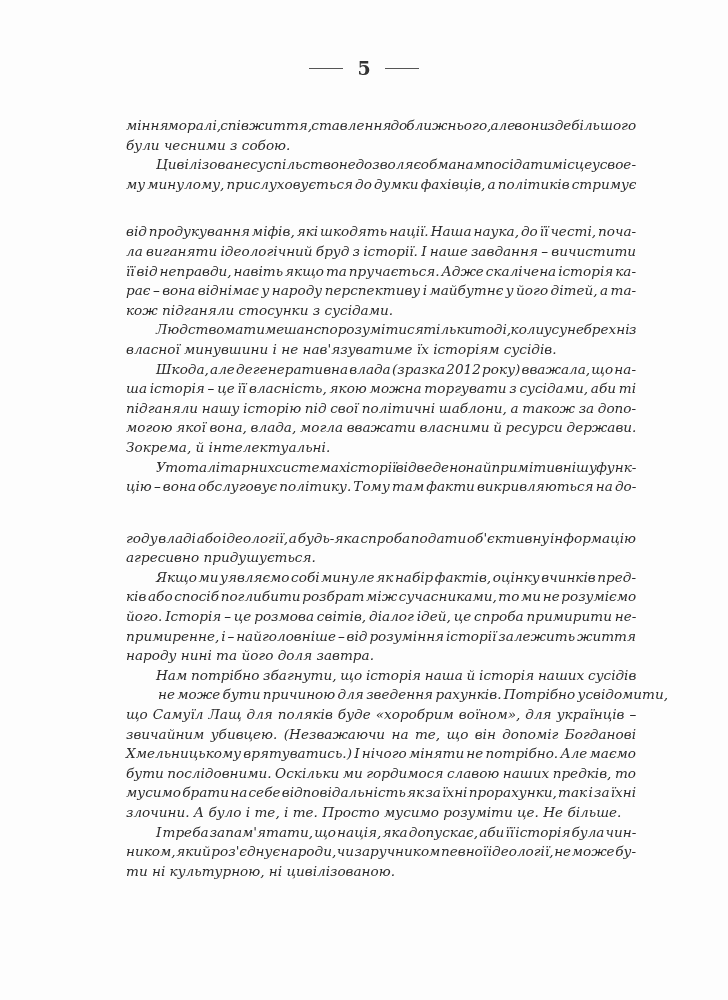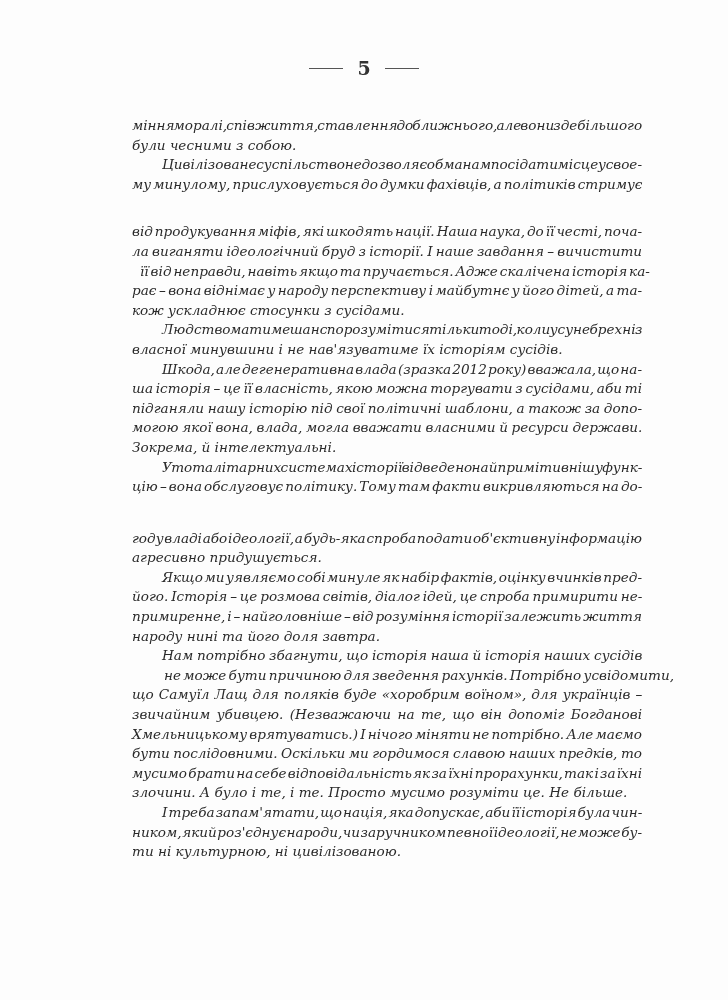--- a/index.html
+++ b/index.html
@@ -2,21 +2,21 @@
 <html><head>
   <meta charset="utf-8">
   <style>
     html, body { margin: 0; padding: 0; background: #ffffff; }
     body { width: 728px; height: 1000px; position: relative; overflow: hidden; }
     .page { position: absolute; left: 0; top: 0; width: 728px; height: 1000px; background: #fdfdfd; }
     .header { position: absolute; top: 52px; left: 0; width: 728px; height: 32px; display: flex; align-items: center; justify-content: center; }
     .dash { display: inline-block; width: 34px; height: 0; border-top: 1.4px solid #555; margin: 0 14px; }
     .pnum { font-family: "DejaVu Serif", serif; font-weight: bold; font-size: 19px; color: #333; }
     .body-text {
-      position: absolute; left: 132px; top: 116px; width: 510px;
+      position: absolute; left: 126px; top: 116px; width: 510px;
       font-family: "DejaVu Serif", serif; font-style: italic;
       font-size: 13.6px; line-height: 19.6px; color: #2a2a2a;
       text-align: justify;
     }
     .line { display: block; white-space: nowrap; text-align-last: justify; text-align: justify; }
     .line.last { text-align-last: left; }
     .line.indent { padding-left: 30px; }
     .para { margin: 0; }
   </style>
 </head>
@@ -31,43 +31,44 @@
   <div class="body-text" id="body-text">
       <div class="para">
         <span class="line" style="display: block; word-spacing: -5.25px;">міння моралі, співжиття, ставлення до ближнього, але вони здебільшого</span>
         <span class="line last">були чесними з собою.</span>
       </div>
       <div class="para">
         <span class="line indent" style="display: block; word-spacing: -4.625px;">Цивілізоване суспільство не дозволяє обманам посідати місце у свое-</span>
         <span class="line" style="display: block; word-spacing: -2.25px;">му минулому, прислуховується до думки фахівців, а політиків стримує</span>
         <span class="line" style="display: block; word-spacing: -2.36364px; margin-top: 28px;">від продукування міфів, які шкодять нації. Наша наука, до її честі, поча-</span>
         <span class="line" style="display: block; word-spacing: -1.1px;">ла виганяти ідеологічний бруд з історії. І наше завдання – вичистити</span>
-        <span class="line" style="display: block; word-spacing: -2.4px; margin-left: 8px;">її від неправди, навіть якщо та пручається. Адже скалічена історія ка-</span>
+        <span class="line" style="display: block; word-spacing: -2.4px;">її від неправди, навіть якщо та пручається. Адже скалічена історія ка-</span>
         <span class="line" style="display: block; word-spacing: -1.84615px;">рає – вона віднімає у народу перспективу і майбутнє у його дітей, а та-</span>
-        <span class="line last">кож ускладнює стосунки з сусідами.</span>
+        <span class="line last">кож підганяли стосунки з сусідами.</span>
       </div>
       <div class="para">
         <span class="line indent" style="display: block; word-spacing: -4.88889px;">Людство матиме шанс порозумітися тільки тоді, коли усуне брехні з</span>
         <span class="line last">власної минувшини і не нав'язуватиме їх історіям сусідів.</span>
       </div>
       <div class="para">
         <span class="line indent" style="display: block; word-spacing: -3.11111px;">Шкода, але дегенеративна влада (зразка 2012 року) вважала, що на-</span>
         <span class="line" style="display: block; word-spacing: -1.58333px;">ша історія – це її власність, якою можна торгувати з сусідами, аби ті</span>
         <span class="line" style="display: block; word-spacing: -0.7px;">підганяли нашу історію під свої політичні шаблони, а також за допо-</span>
         <span class="line" style="display: block; word-spacing: -0.666667px;">могою якої вона, влада, могла вважати власними й ресурси держави.</span>
         <span class="line last">Зокрема, й інтелектуальні.</span>
       </div>
       <div class="para">
         <span class="line indent" style="display: block; word-spacing: -5px;">У тоталітарних системах історії відведено найпримітивнішу функ-</span>
         <span class="line" style="display: block; word-spacing: -2.2px;">цію – вона обслуговує політику. Тому там факти викривляються на до-</span>
         <span class="line" style="display: block; word-spacing: -3.55556px; margin-top: 32px;">году владі або ідеології, а будь-яка спроба подати об'єктивну інформацію</span>
         <span class="line last">агресивно придушується.</span>
       </div>
       <div class="para">
         <span class="line indent" style="display: block; word-spacing: -2.8px;">Якщо ми уявляємо собі минуле як набір фактів, оцінку вчинків пред-</span>
+        <span class="line" style="display: block; word-spacing: -2.7px;">ків або спосіб поглибити розбрат між сучасниками, то ми не розуміємо</span>
         <span class="line" style="display: block; word-spacing: -1.45455px;">його. Історія – це розмова світів, діалог ідей, це спроба примирити не-</span>
         <span class="line" style="display: block; word-spacing: -2.44444px;">примиренне, і – найголовніше – від розуміння історії залежить життя</span>
         <span class="line last">народу нині та його доля завтра.</span>
       </div>
       <div class="para">
         <span class="line indent" style="display: block; word-spacing: -0.555556px;">Нам потрібно збагнути, що історія наша й історія наших сусідів</span>
         <span class="line" style="display: block; word-spacing: -2px; margin-left: 32px;">не може бути причиною для зведення рахунків. Потрібно усвідомити,</span>
         <span class="line" style="display: block; word-spacing: 0.7px;">що Самуїл Лащ для поляків буде «хоробрим воїном», для українців –</span>
         <span class="line" style="display: block; word-spacing: 2px;">звичайним убивцею. (Незважаючи на те, що він допоміг Богданові</span>
         <span class="line" style="display: block; word-spacing: -2.125px;">Хмельницькому врятуватись.) І нічого міняти не потрібно. Але маємо</span>

